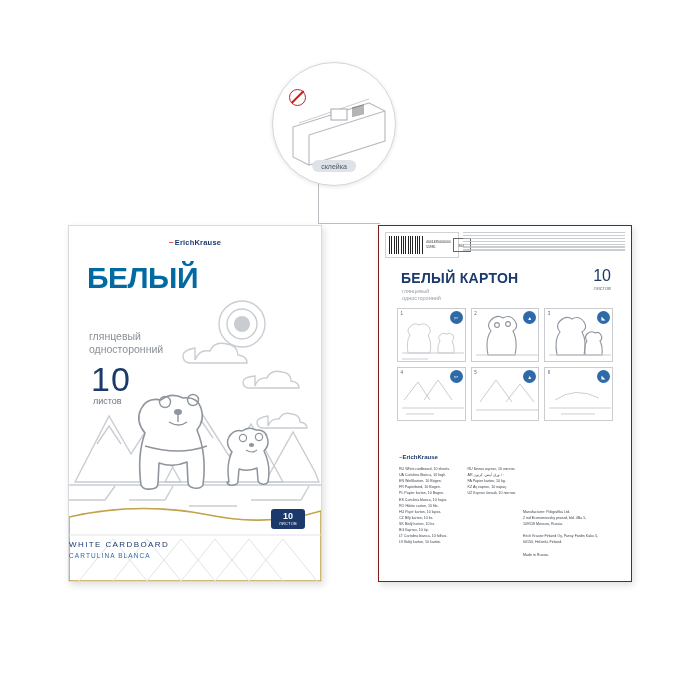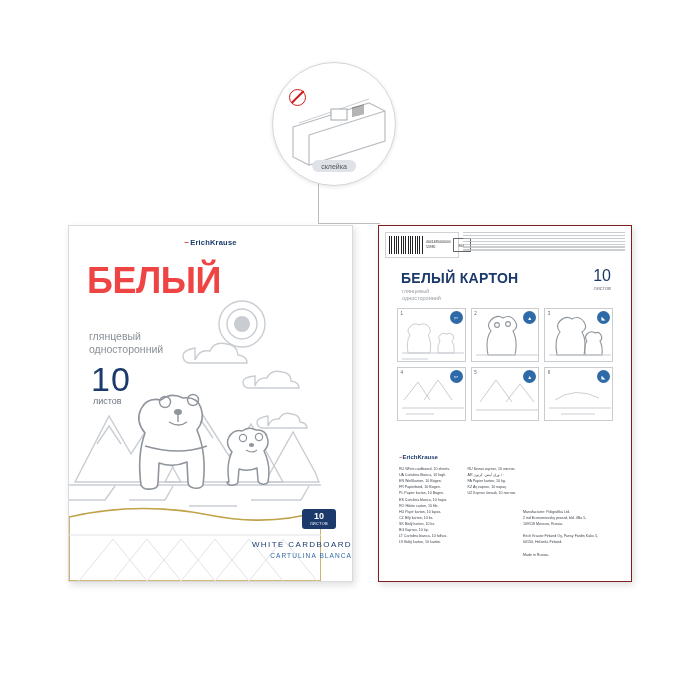--- a/index.html
+++ b/index.html
@@ -27,21 +27,20 @@
   .front-cover {
     position: absolute;
     left: 68px;
     top: 225px;
     width: 252px;
     height: 355px;
     background: #ffffff;
     border: 1px solid #d8dadd;
     box-shadow: 2px 3px 7px rgba(0,0,0,0.13);
     overflow: hidden;
-    padding-left: 31px;
   }
   .brand-front {
     position: absolute;
     left: 50%;
     transform: translateX(-50%);
     top: 12px;
     font-size: 7.5px;
     font-weight: bold;
     color: #1b3a6b;
     letter-spacing: .2px;
@@ -50,24 +49,24 @@
   .brand-front .wave {
     display: inline-block;
     color: #d01b1b;
     margin-right: 1px;
     font-size: 8px;
   }
   .title-main {
     position: absolute;
     left: 18px;
     top: 38px;
-    font-size: 36px;
+    font-size: 30px;
     line-height: 0.96;
     font-weight: bold;
-    color: #ef4444;
+    color: #0369a1;
     letter-spacing: -0.5px;
   }
   .title-main .l2 { display:block; }
   .subtitle {
     position: absolute;
     left: 20px;
     top: 104px;
     font-size: 10.5px;
     color: #8a9097;
     line-height: 1.2;
@@ -107,21 +106,21 @@
     bottom: 0;
     width: 100%;
     height: 88px;
     overflow: hidden;
   }
   .foot-text {
     position: absolute;
     left: 0;
     bottom: 20px;
     width: 100%;
-    text-align: right;
+    text-align: left;
     color: #1b3a6b;
     font-size: 8px;
     letter-spacing: 1.4px;
     line-height: 1.5;
   }
   .foot-text .it {
     color: #2f6aa8;
     font-size: 6.5px;
     letter-spacing: 1.1px;
   }

